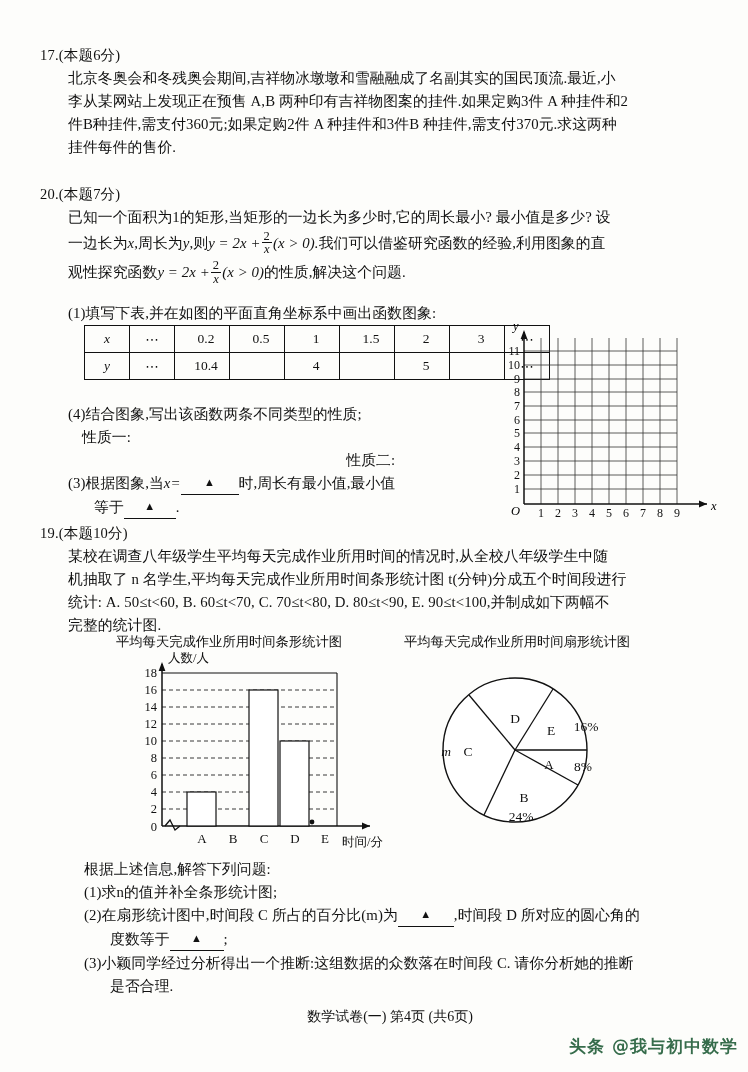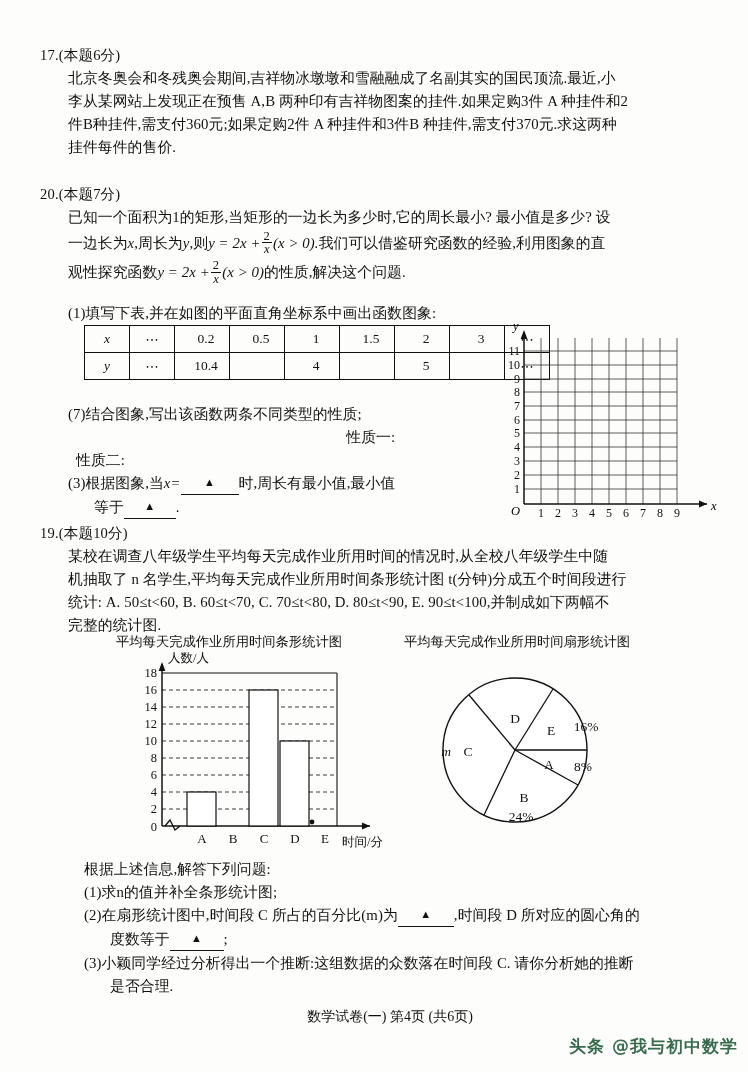--- a/index.html
+++ b/index.html
@@ -114,23 +114,23 @@
         <td class="c"></td>
         <td class="c">5</td>
         <td class="c"></td>
         <td class="dots">⋯</td>
       </tr>
     </tbody>
       </table>
   </div>
 
   <div class="q" style="left:68px;top:403px;">
-    <div class="body-line">(7)结合图象,写出该函数两条不同类型的性质;</div>
-    <div class="body-line" style="margin-left:26px;text-align:right;">性质一:</div>
-    <div class="body-line" style="margin-left:8px;">性质二:</div>
+    <div class="body-line">(4)结合图象,写出该函数两条不同类型的性质;</div>
+    <div class="body-line" style="margin-left:14px;">性质一:</div>
+    <div class="body-line" style="margin-left:20px;text-align:right;">性质二:</div>
     <div class="body-line">
       <span>(3)根据图象,当</span><span class="ital">x=</span><span class="blank" style="width:58px;"><span class="tri">▲</span></span><span>时,周长有最小值,最小值</span>
     </div>
     <div class="body-line" style="margin-left:26px;">
       <span>等于</span><span class="blank" style="width:52px;"><span class="tri">▲</span></span><span>.</span>
     </div>
   </div>
 
   <div class="gridfig" style="left:495px;top:298px;">
     <svg width="225" height="225" viewBox="0 0 225 225">

